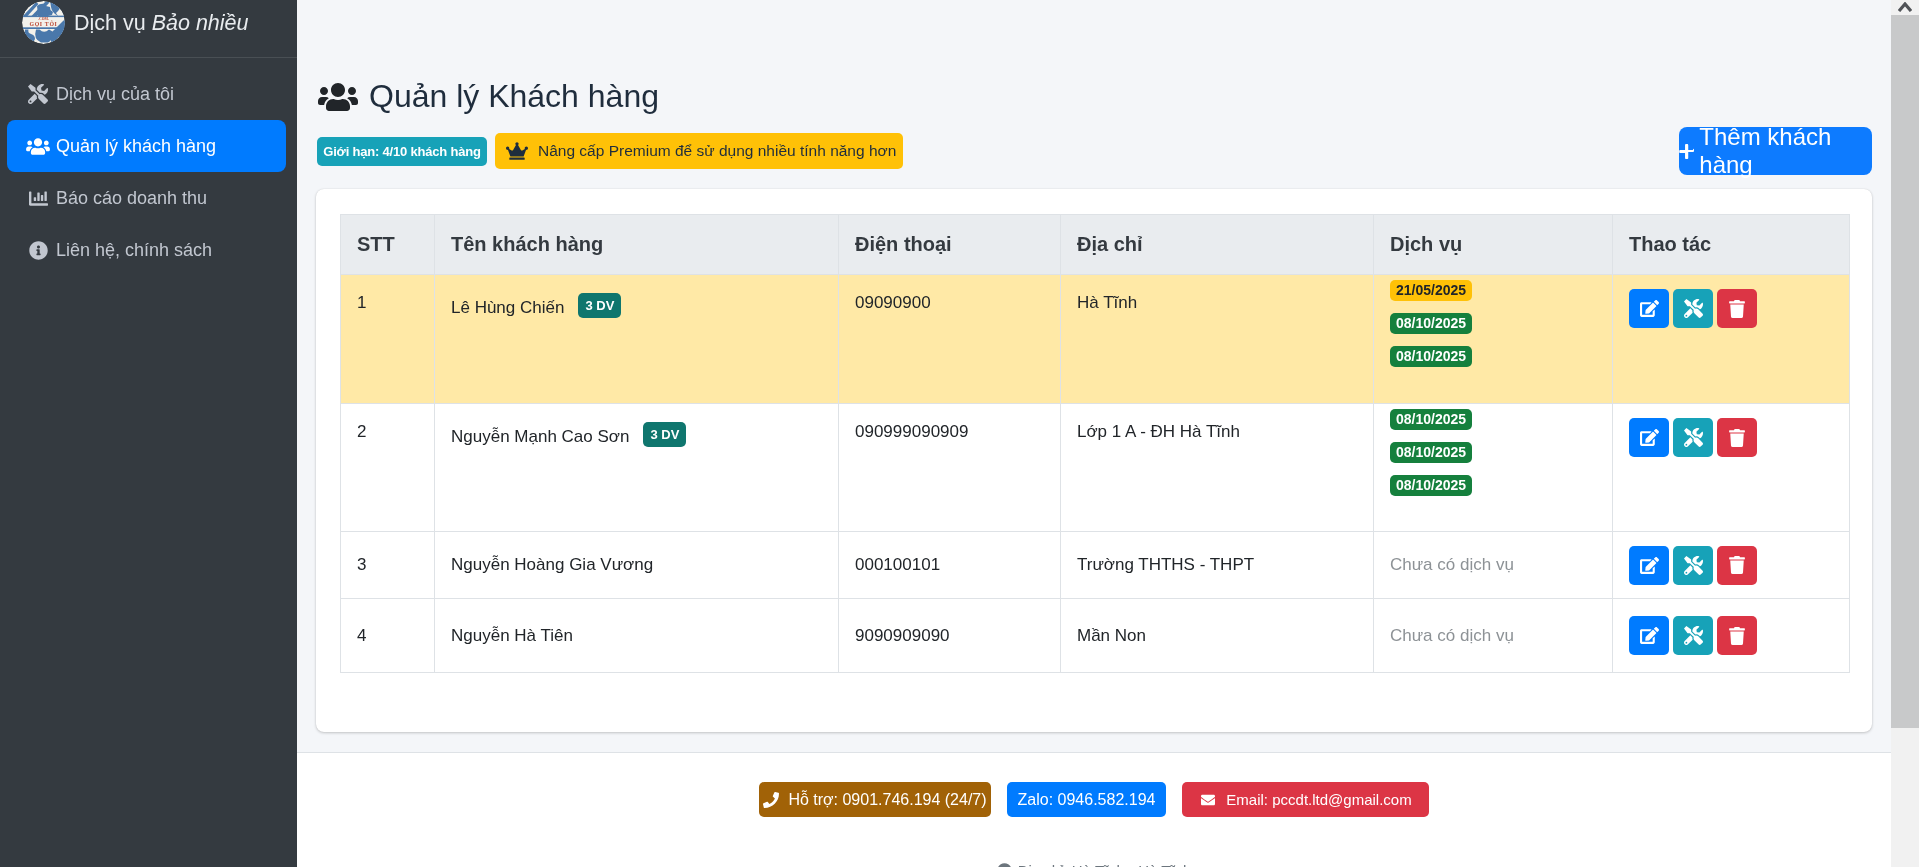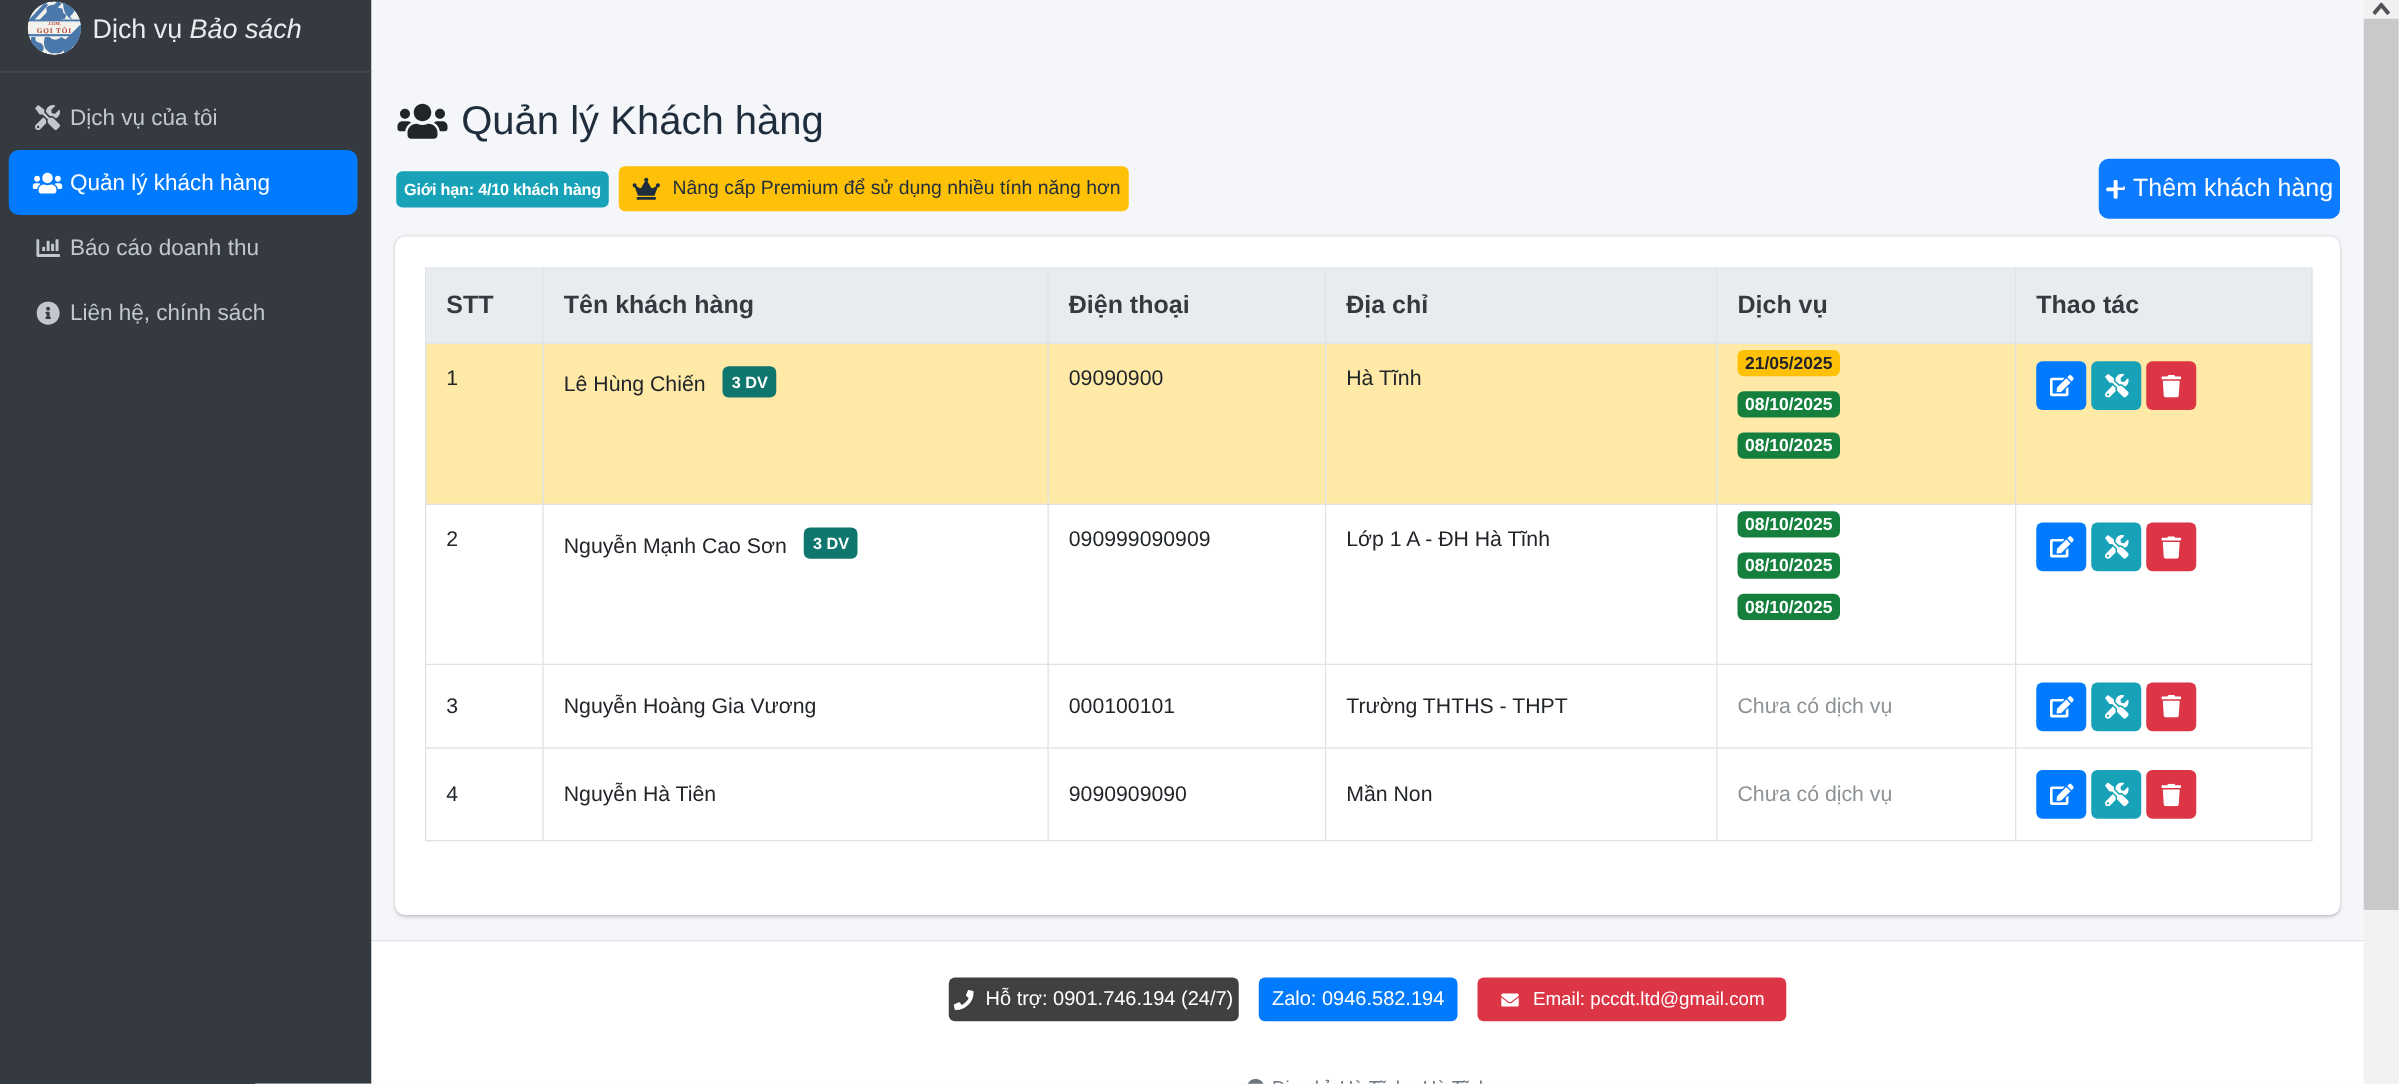--- a/index.html
+++ b/index.html
@@ -35,21 +35,21 @@
 
 
 .content { position:absolute; left:297px; top:58px; width:1594px; }
 .pagehead { display:flex; align-items:center; margin:20px 0 0 20px; }
 .pagehead svg { fill:#212529; }
 .pagehead h1 { font-size:32px; font-weight:400; color:#1f2d3d; margin-left:10px; letter-spacing:0px; }
 .badgeline { display:flex; align-items:center; margin:18px 0 0 20px; }
 .lim-badge { background:#17a2b8; color:#fff; font-weight:700; font-size:13px; letter-spacing:-0.2px; height:29px; width:170px; display:flex; align-items:center; justify-content:center; border-radius:5px; white-space:nowrap; }
 .premium { background:#ffc107; color:#1f2d3d; font-size:15.5px; height:36px; width:408px; margin-left:8px; display:flex; align-items:center; justify-content:flex-start; padding-left:11px; border-radius:5px; }
 .premium svg { fill:#1f2d3d; margin-right:10px; }
-.addbtn { position:absolute; right:19px; top:69px; width:193px; height:48px; background:#0d7bff; border-radius:8px; color:#fff; font-size:20px; display:flex; align-items:center; justify-content:center; }
+.addbtn { position:absolute; right:19px; top:69px; width:193px; height:48px; background:#0d7bff; border-radius:8px; color:#fff; font-size:24px; display:flex; align-items:center; justify-content:center; }
 .addbtn svg { fill:#fff; margin-right:5px; }
 
 
 .card { position:absolute; left:19px; top:131px; width:1556px; height:543px; background:#fff; border-radius:8px; box-shadow:0 0 1px rgba(0,0,0,.125), 0 1px 3px rgba(0,0,0,.2); padding:25px 24px; }
 table { border-collapse:collapse; width:1509px; table-layout:fixed; font-size:17px; color:#212529; }
 th, td { border:1px solid #dee2e6; text-align:left; vertical-align:top; padding:0 16px; }
 th { background:#e9ecef; color:#343a40; font-size:20px; font-weight:700; height:60px; vertical-align:middle; }
 td { background:#fff; }
 td.vmid { vertical-align:middle; }
 tr.warn td { background:#ffe9a6; }
@@ -68,21 +68,21 @@
 .abtn svg { fill:#fff; }
 .abtn.b { background:#007bff; }
 .abtn.t { background:#17a2b8; }
 .abtn.r { background:#dc3545; }
 
 
 .footer { position:absolute; left:297px; top:752px; width:1594px; height:115px; background:#fff; border-top:1px solid #dee2e6; }
 .fbtns { position:absolute; top:29px; left:0; width:100%; display:flex; justify-content:center; }
 .fbtn { height:35px; border-radius:5px; color:#fff; font-size:16px; display:flex; align-items:center; justify-content:center; margin:0 8px; }
 .fbtn svg { fill:#fff; margin-right:9px; }
-.fbtn.g { background:#404040; width:232px; }
+.fbtn.g { background:#a16207; width:232px; }
 .fbtn.b { background:#007bff; width:159px; }
 .fbtn.r { background:#dc3545; width:247px; font-size:15px; }
 .company { position:absolute; top:79px; width:100%; text-align:center; color:#6c757d; font-weight:700; font-size:16.5px; }
 .addr { position:absolute; top:109px; width:100%; display:flex; justify-content:center; align-items:center; color:#6c757d; font-size:15px; }
 .addr svg { fill:#6c757d; margin-right:6px; }
 </style>
 </head>
 <body>
 <div class="wrap">
 
@@ -110,21 +110,21 @@
               <path d="M30 43 L43 30 L43 20 Q43 18 41 20 L27 34 Z"></path>
               <path d="M33 28.5 L41 28.5 L36 33.5 Z"></path>
             </g>
             <g fill="#b8432f" font-family="'Liberation Serif', serif" font-weight="bold">
               <text x="21.5" y="19.3" font-size="3.6" text-anchor="middle">.COM.</text>
               <text x="21.5" y="25.3" font-size="5.8" text-anchor="middle" letter-spacing="0.7">GỌI TÔI</text>
             </g>
           </g>
         </svg>
       </div>
-      <div class="brand-text">Dịch vụ <i>Bảo sách</i></div>
+      <div class="brand-text">Dịch vụ <i>Bảo nhiều</i></div>
     </div>
     <div class="nav">
       <div class="nav-item"><span class="nico">
             <svg width="20" height="20" viewBox="0 0 512 512">
               <path d="M501.1 395.7L384 278.6c-23.1-23.1-57.6-27.6-85.4-13.9L192 158.1V96L64 0 0 64l96 128h62.1l106.6 106.6c-13.6 27.8-9.2 62.3 13.9 85.4l117.1 117.1c14.6 14.6 38.2 14.6 52.7 0l52.7-52.7c14.5-14.6 14.5-38.2 0-52.7zM331.7 225c28.3 0 54.9 11 74.9 31l19.4 19.4c15.8-6.9 30.8-16.5 43.8-29.5 37.1-37.1 49.7-89.3 37.9-136.7-2.2-9-13.5-12.1-20.1-5.5l-74.4 74.4-67.9-11.3L334 98.9l74.4-74.4c6.6-6.6 3.4-17.9-5.7-20.2-47.4-11.7-99.6.9-136.6 37.9-28.5 28.5-41.9 66.1-41.2 103.6l82.1 82.1c8.1-1.9 16.5-2.9 24.7-2.9zm-103.9 82l-56.7-56.7L18.7 403.7c-25 25-25 65.5 0 90.5s65.5 25 90.5 0l123.6-123.6c-7.6-19.9-9.9-41.6-5-62.6zM64 472c-13.2 0-24-10.8-24-24 0-13.3 10.7-24 24-24s24 10.7 24 24c0 13.2-10.7 24-24 24z"></path>
             </svg>
           </span>Dịch vụ của tôi</div>
       <div class="nav-item active"><span class="nico">
             <svg width="24" height="19" viewBox="0 0 640 512">
               <path d="M96 224c35.3 0 64-28.7 64-64s-28.7-64-64-64-64 28.7-64 64 28.7 64 64 64zm448 0c35.3 0 64-28.7 64-64s-28.7-64-64-64-64 28.7-64 64 28.7 64 64 64zm32 32h-64c-17.6 0-33.5 7.1-45.1 18.6 40.3 22.1 68.9 62 75.1 109.4h66c17.7 0 32-14.3 32-32v-32c0-35.3-28.7-64-64-64zm-256 0c61.9 0 112-50.1 112-112S381.9 32 320 32 208 82.1 208 144s50.1 112 112 112zm76.8 32h-8.3c-20.8 10-43.9 16-68.5 16s-47.6-6-68.5-16h-8.3C179.6 288 128 339.6 128 403.2V432c0 26.5 21.5 48 48 48h288c26.5 0 48-21.5 48-48v-28.8c0-63.6-51.6-115.2-115.2-115.2zm-223.7-13.4C161.5 263.1 145.6 256 128 256H64c-35.3 0-64 28.7-64 64v32c0 17.7 14.3 32 32 32h65.9c6.3-47.4 34.9-87.3 75.2-109.4z"></path>

